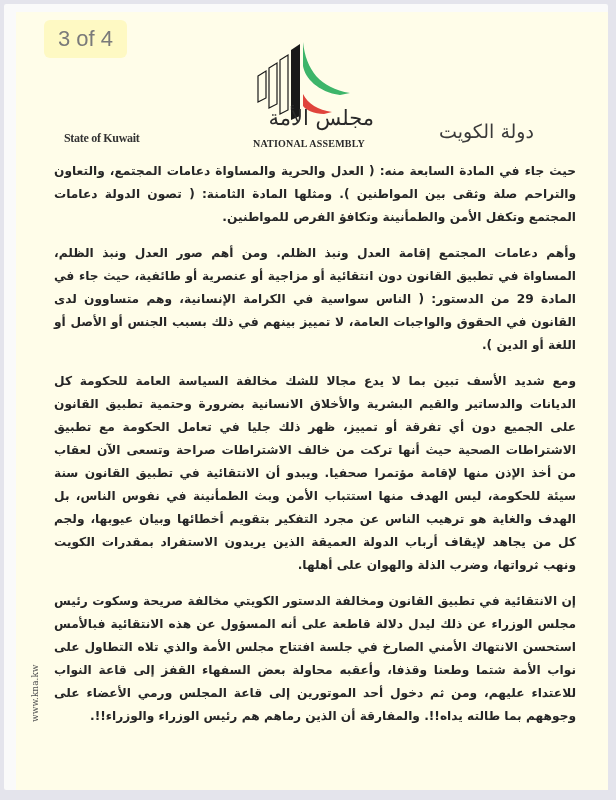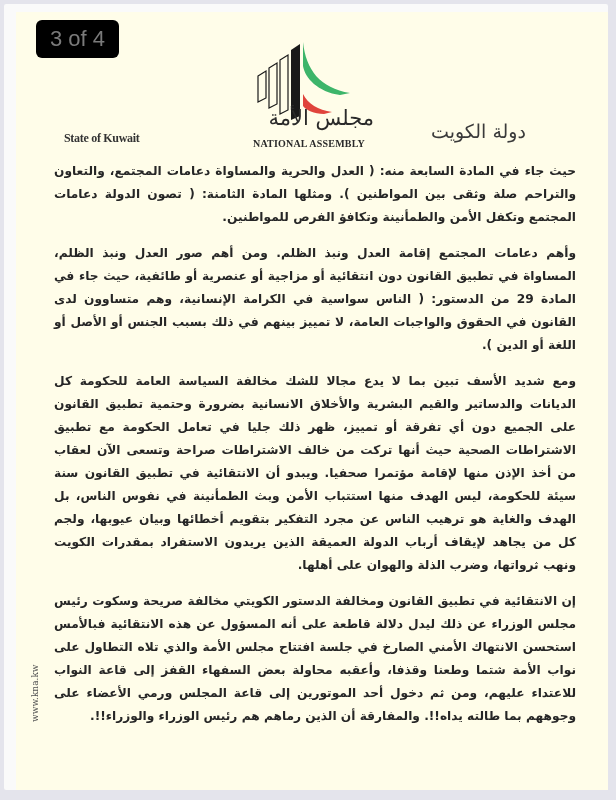--- a/index.html
+++ b/index.html
@@ -12,36 +12,36 @@
   .frame {
     position: absolute; left: 4px; top: 4px; width: 604px; height: 786px;
     background: #fafafa;
     border-radius: 2px;
   }
   .page {
     position: absolute; left: 12px; top: 8px; width: 592px; height: 778px;
     background: #fffde9;
   }
   .page-counter {
-    position: absolute; left: 36px; top: 20px;
+    position: absolute; left: 44px; top: 20px;
     padding: 6px 14px;
-    background: #000000;
+    background: #fef9c3;
     border-radius: 6px;
     color: #7a7a7a;
     font-family: "Liberation Sans", sans-serif;
     font-size: 22px;
   }
   .header-left {
     position: absolute; left: 64px; top: 131px;
     font-family: Liberation Serif, serif;
     font-weight: bold; font-size: 12px; color: #333;
     letter-spacing: -0.3px;
   }
   .header-right {
-    position: absolute; right: 90px; top: 120px;
+    position: absolute; right: 82px; top: 120px;
     font-family: "DejaVu Serif", serif;
     font-size: 19px; color: #3a3a3a;
     direction: rtl;
   }
   .logo {
     position: absolute; left: 252px; top: 36px; width: 110px; height: 120px;
   }
   .logo-ar {
     position: absolute; left: 244px; top: 106px; width: 130px;
     text-align: right; direction: rtl;

